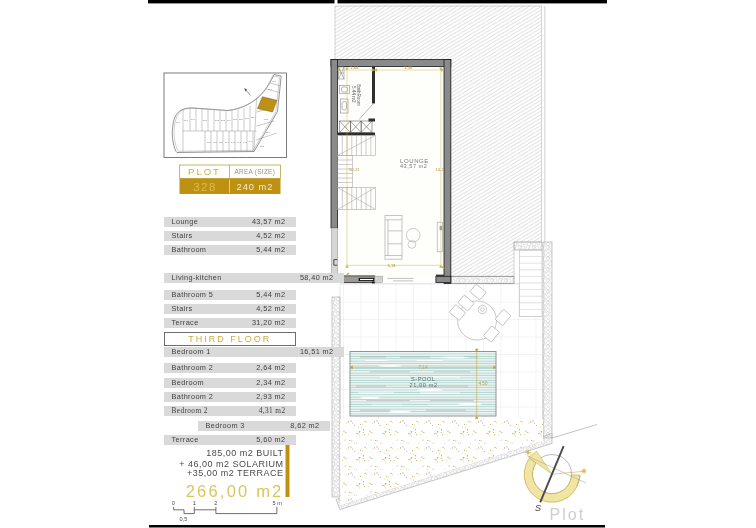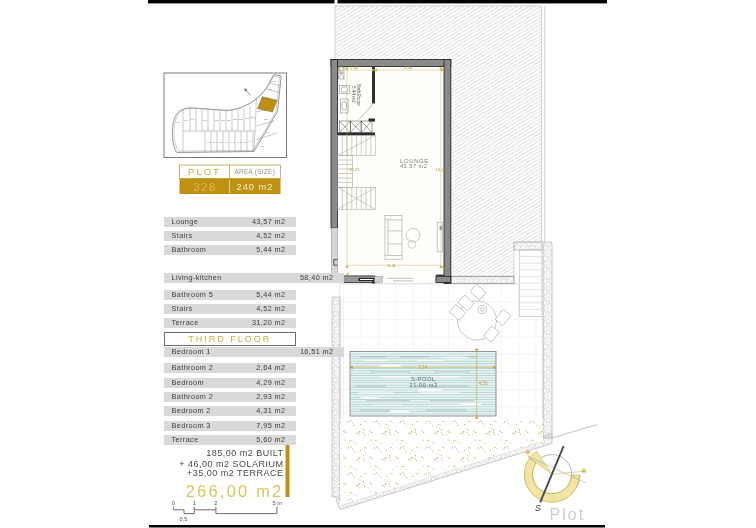--- a/index.html
+++ b/index.html
@@ -395,35 +395,35 @@
       <span class="val">16,51 m2</span>
     </div>
 
 <div class="row" style="top:363.4px;">
       <span class="lbl">Bathroom 2</span>
       <span class="val">2,64 m2</span>
     </div>
 
 <div class="row" style="top:377.8px;">
       <span class="lbl">Bedroom</span>
-      <span class="val">4,29 m2</span>
+      <span class="val">2,34 m2</span>
     </div>
 
 <div class="row" style="top:392.1px;">
       <span class="lbl">Bathroom 2</span>
       <span class="val">2,93 m2</span>
     </div>
 
-<div class="row" style="top:406.4px;">
+<div class="row" style="top:406.4px;font-family:Liberation Serif, serif;">
       <span class="lbl">Bedroom 2</span>
       <span class="val">4,31 m2</span>
     </div>
 
-<div class="row" style="top:421px;">
+<div class="row" style="top:421px;margin-left:34px;">
       <span class="lbl">Bedroom 3</span>
-      <span class="val">7,95 m2</span>
+      <span class="val">8,62 m2</span>
     </div>
 
 <div class="row" style="top:435.1px;">
       <span class="lbl">Terrace</span>
       <span class="val">5,60 m2</span>
     </div>
 </div>
 
 </body></html>

